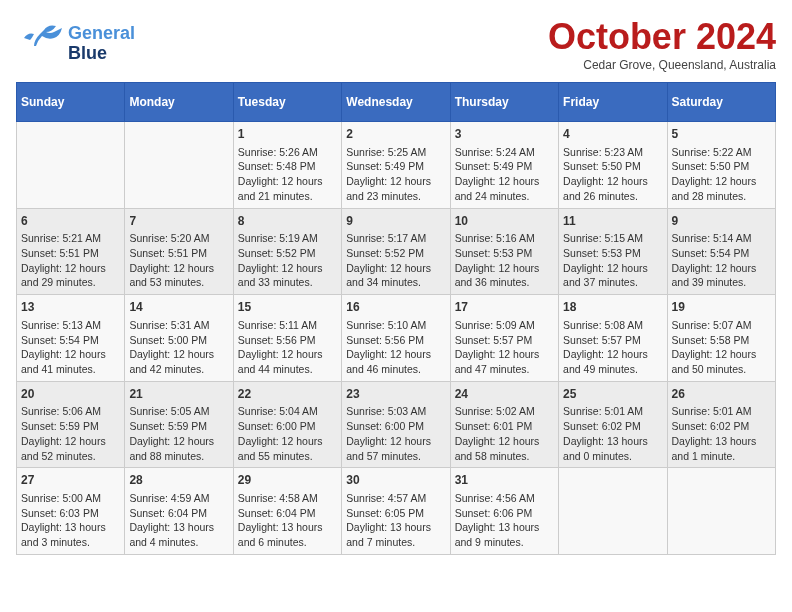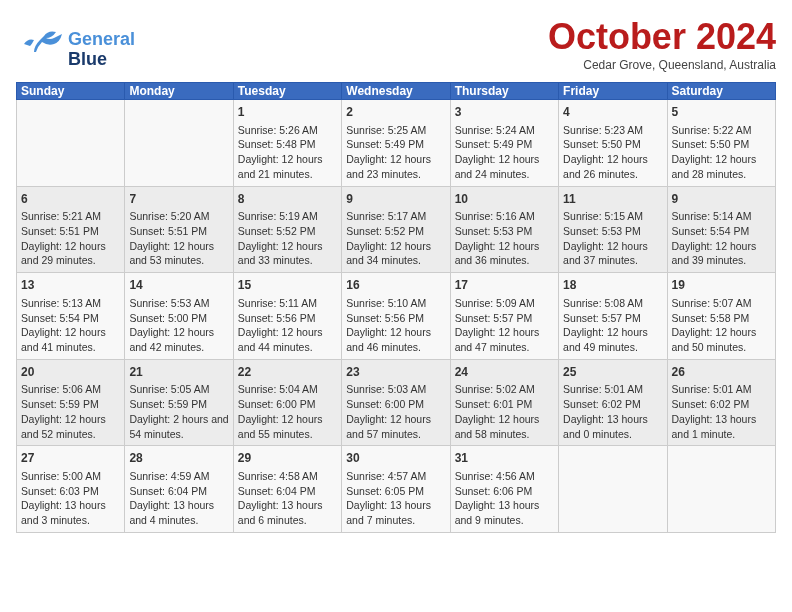--- a/index.html
+++ b/index.html
@@ -6,21 +6,21 @@
     body {
       font-family: Arial, sans-serif;
       background: #fff;
       width: 792px;
       min-height: 612px;
       padding: 16px;
     }
     .header {
       display: flex;
       justify-content: space-between;
-      align-items: flex-end;
+      align-items: center;
       margin-bottom: 10px;
     }
     .logo {
       display: flex;
       align-items: center;
       gap: 4px;
     }
     .logo-text {
       font-size: 18px;
       font-weight: bold;
@@ -43,21 +43,21 @@
       color: #444;
     }
     table {
       width: 100%;
       border-collapse: collapse;
       font-size: 11px;
     }
     thead tr th {
       background: #3a6bbf;
       color: #fff;
-      padding: 1px 4px;
+      padding: 12px 4px;
       text-align: left;
       font-size: 12px;
       font-weight: bold;
       border: 1px solid #2a5aae;
     }
     tbody tr td {
       border: 1px solid #ccc;
       padding: 4px;
       vertical-align: top;
       width: calc(100% / 7);
@@ -201,21 +201,21 @@
       </tr>
       <tr>
         <td>
           <span class="day-num">13</span>
           <div>Sunrise: 5:13 AM</div>
           <div>Sunset: 5:54 PM</div>
           <div>Daylight: 12 hours and 41 minutes.</div>
         </td>
         <td>
           <span class="day-num">14</span>
-          <div>Sunrise: 5:53 AM</div>
+          <div>Sunrise: 5:31 AM</div>
           <div>Sunset: 5:00 PM</div>
           <div>Daylight: 12 hours and 42 minutes.</div>
         </td>
         <td>
           <span class="day-num">15</span>
           <div>Sunrise: 5:11 AM</div>
           <div>Sunset: 5:56 PM</div>
           <div>Daylight: 12 hours and 44 minutes.</div>
         </td>
         <td>
@@ -247,21 +247,21 @@
         <td>
           <span class="day-num">20</span>
           <div>Sunrise: 5:06 AM</div>
           <div>Sunset: 5:59 PM</div>
           <div>Daylight: 12 hours and 52 minutes.</div>
         </td>
         <td>
           <span class="day-num">21</span>
           <div>Sunrise: 5:05 AM</div>
           <div>Sunset: 5:59 PM</div>
-          <div>Daylight: 2 hours and 54 minutes.</div>
+          <div>Daylight: 12 hours and 88 minutes.</div>
         </td>
         <td>
           <span class="day-num">22</span>
           <div>Sunrise: 5:04 AM</div>
           <div>Sunset: 6:00 PM</div>
           <div>Daylight: 12 hours and 55 minutes.</div>
         </td>
         <td>
           <span class="day-num">23</span>
           <div>Sunrise: 5:03 AM</div>

